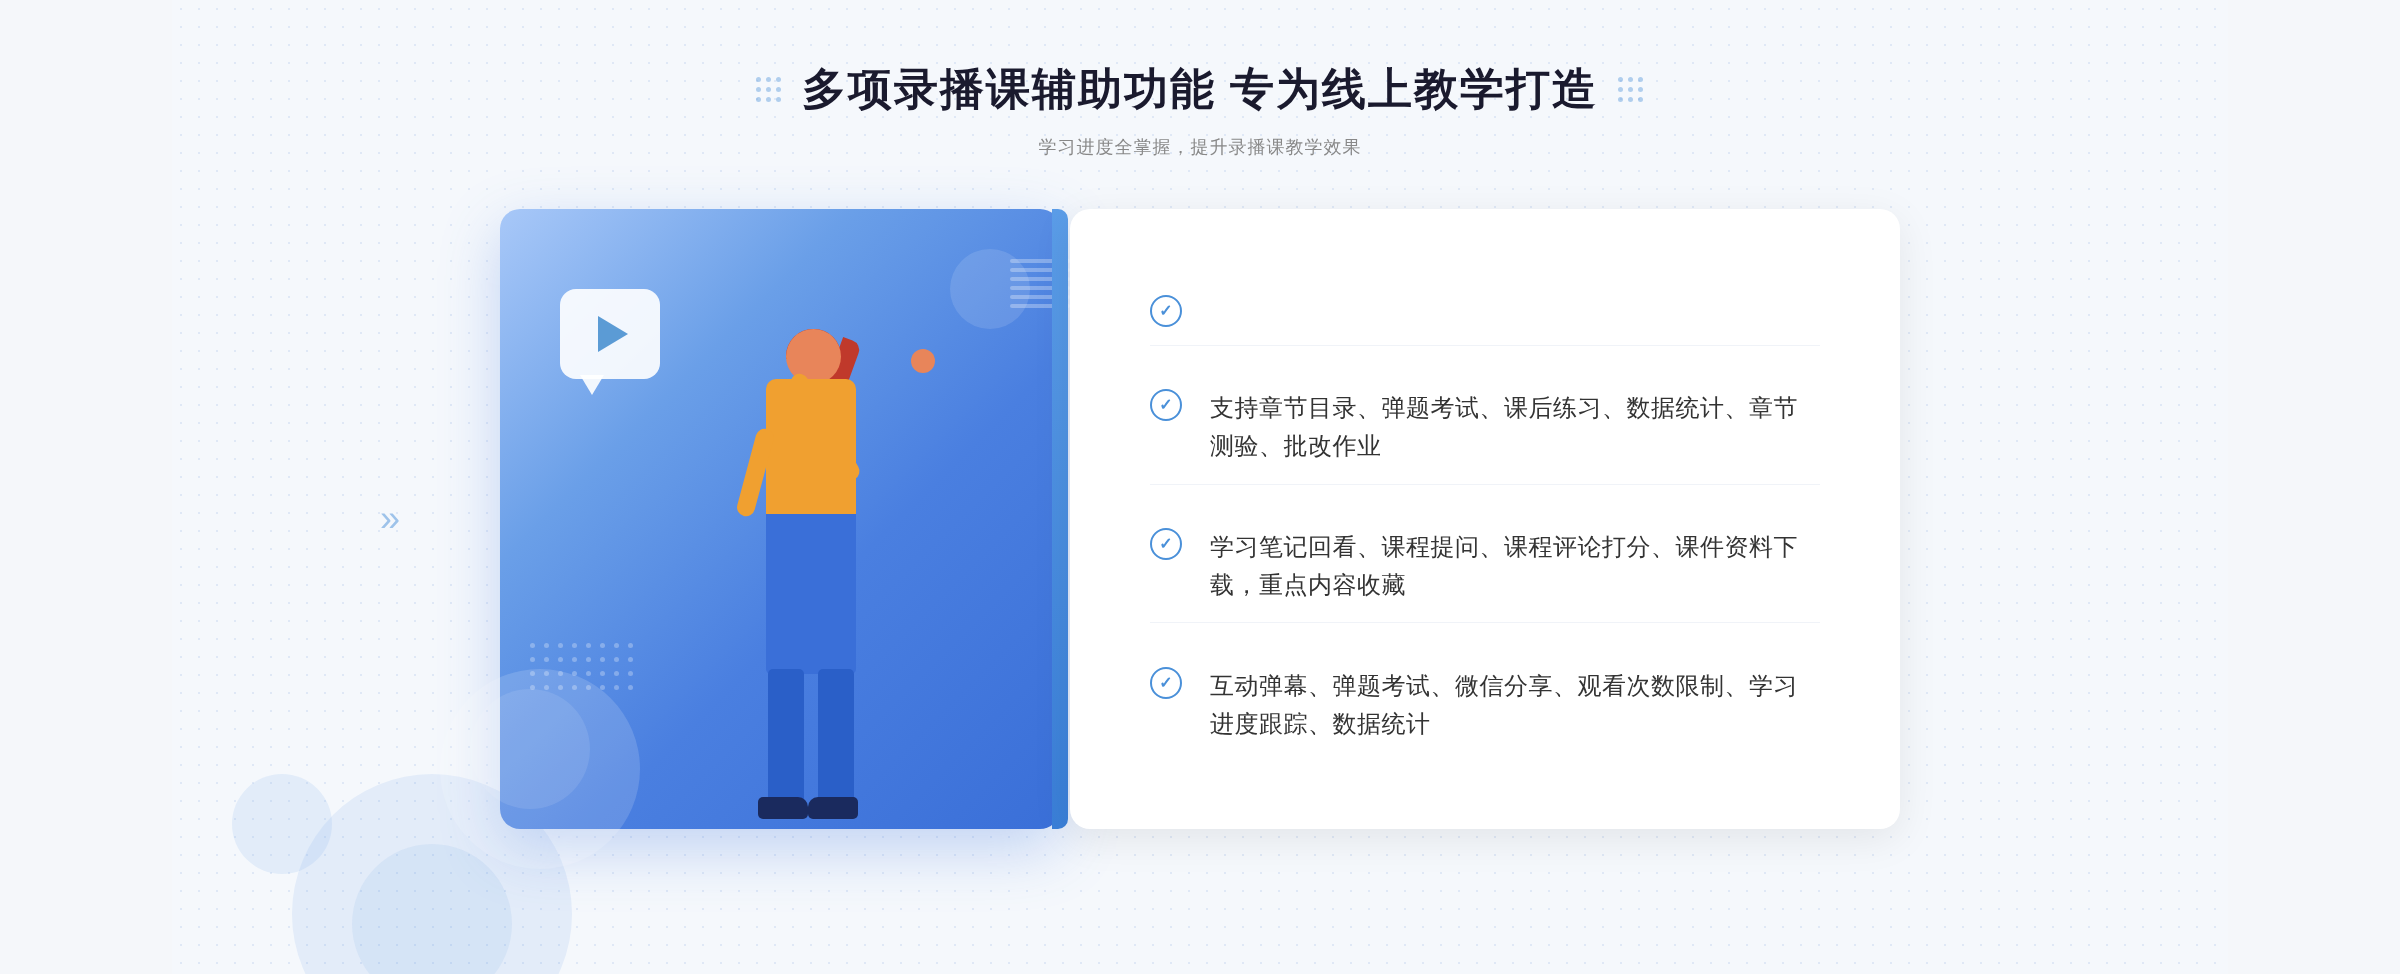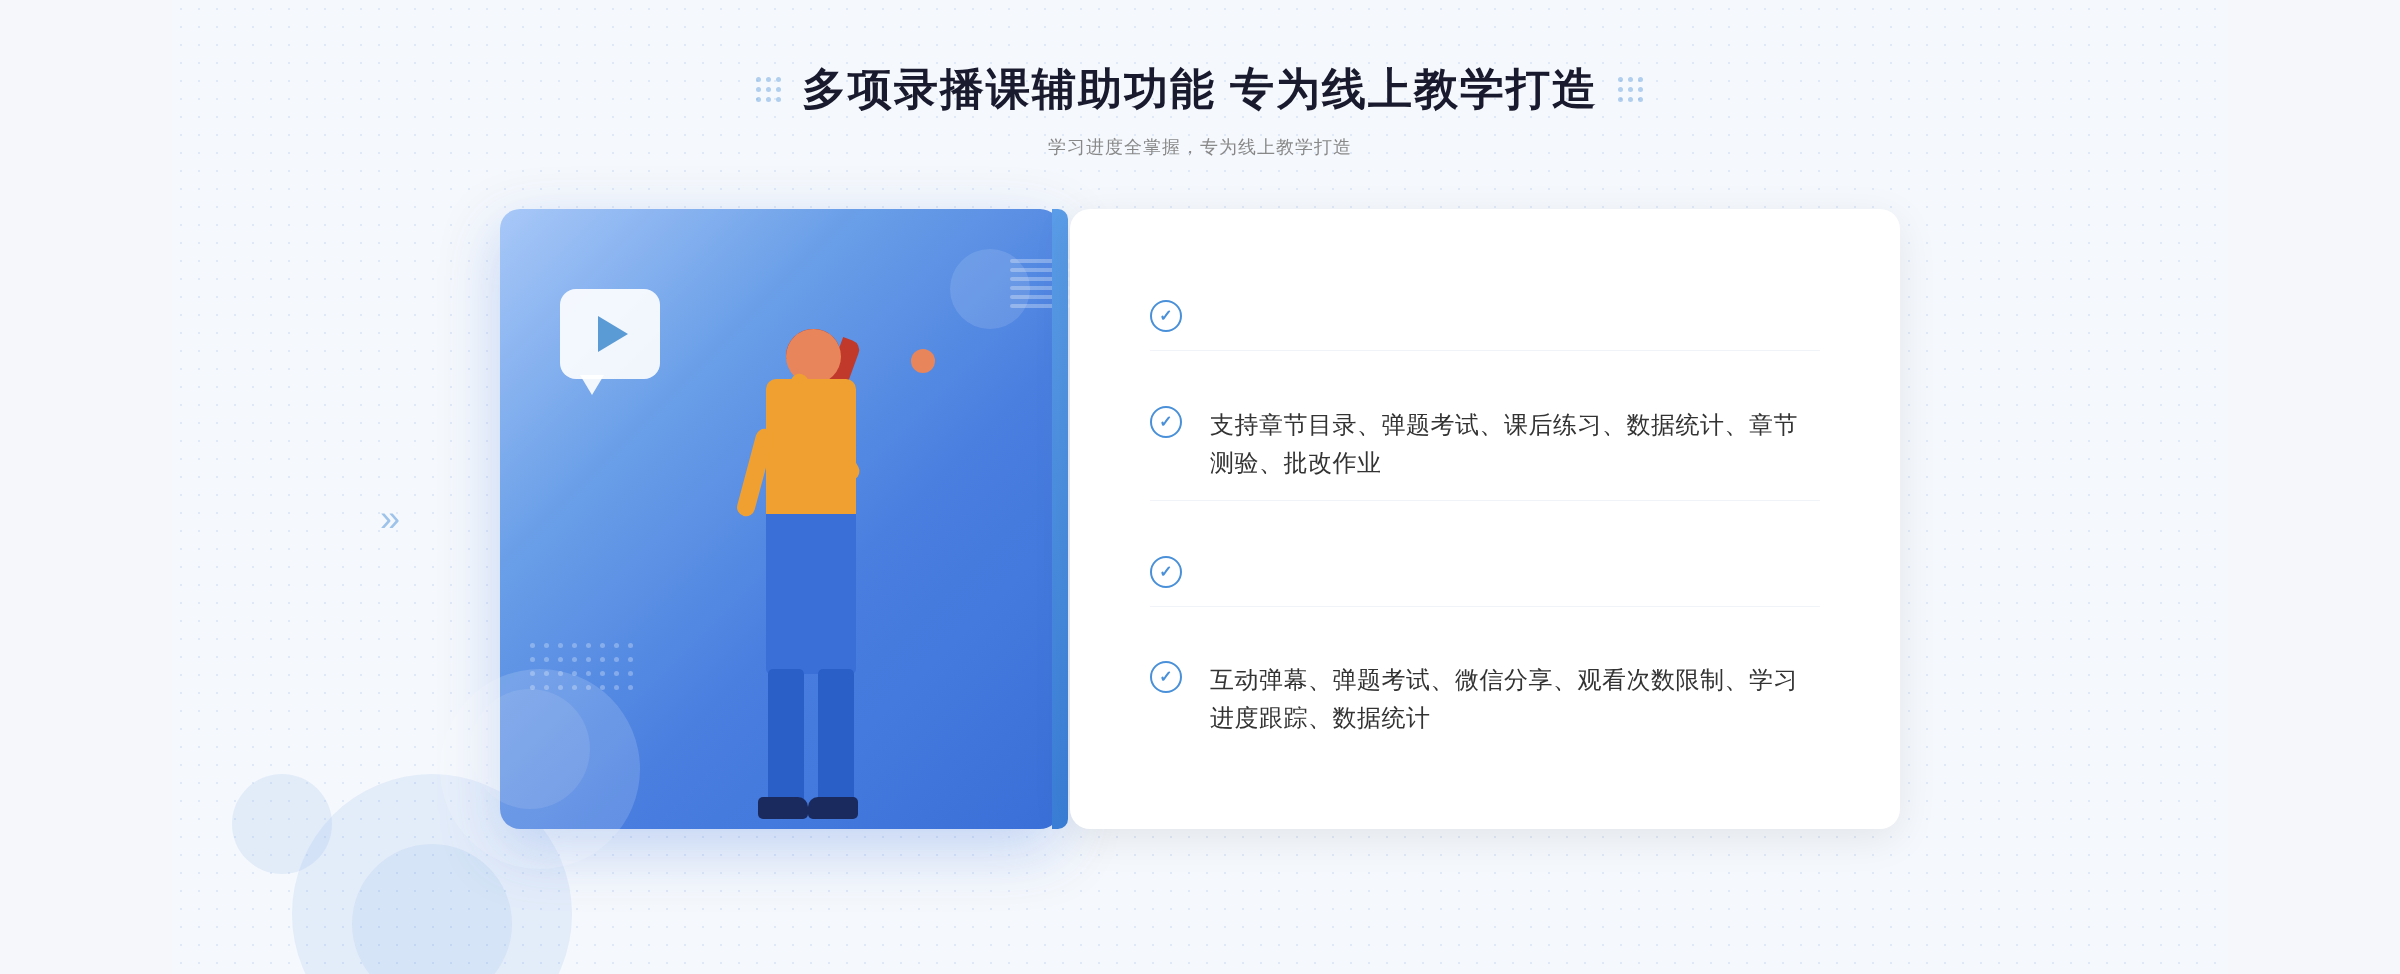--- a/index.html
+++ b/index.html
@@ -494,21 +494,21 @@
             <div class="dot"></div>
           <div class="dot"></div>
             <div class="dot"></div>
             <div class="dot"></div>
           <div class="dot"></div>
             <div class="dot"></div>
             <div class="dot"></div>
         </div>
       </div>
     </div>
-    <p class="sub-title">学习进度全掌握，专为线上教学打造</p>
+    <p class="sub-title">学习进度全掌握，提升录播课教学效果</p>
   </div>
 
   <div class="content-area">
 
     <div class="chevron-left">
       <span class="chevron-symbol">»</span>
     </div>
 
     <div class="illustration-area">
 
@@ -594,20 +594,21 @@
         <div class="check-circle">
           <span class="check-mark">✓</span>
         </div>
         <span class="feature-text">支持章节目录、弹题考试、课后练习、数据统计、章节测验、批改作业</span>
       </div>
 
       <div class="feature-item">
         <div class="check-circle">
           <span class="check-mark">✓</span>
         </div>
+        <span class="feature-text">学习笔记回看、课程提问、课程评论打分、课件资料下载，重点内容收藏</span>
       </div>
 
       <div class="feature-item">
         <div class="check-circle">
           <span class="check-mark">✓</span>
         </div>
         <span class="feature-text">互动弹幕、弹题考试、微信分享、观看次数限制、学习进度跟踪、数据统计</span>
       </div>
 
     </div>

